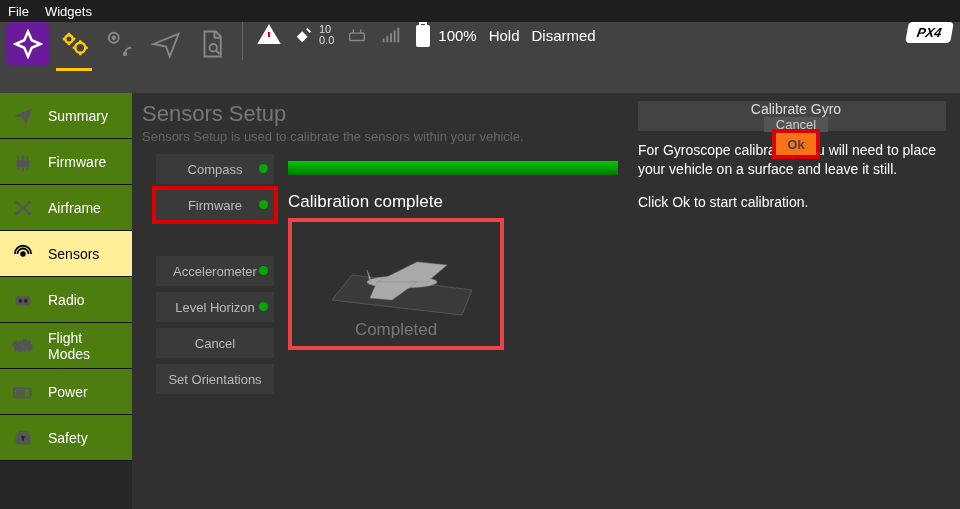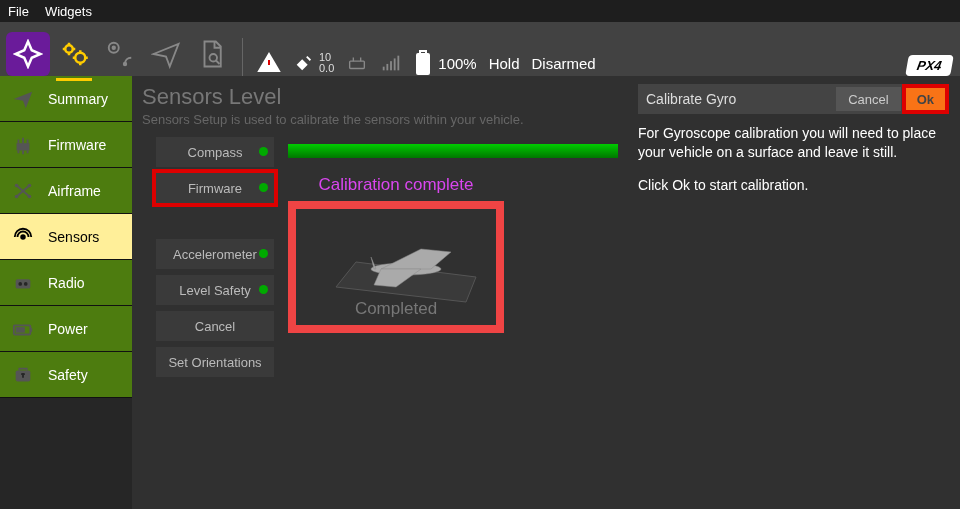--- a/index.html
+++ b/index.html
@@ -1,19 +1,19 @@
 <!DOCTYPE html>
 <html><head>
 <meta charset="utf-8">
 <style>
   * { box-sizing: border-box; margin: 0; padding: 0; font-family: Arial, sans-serif; }
   body { background: #1e1e1e; width: 960px; height: 509px; overflow: hidden; color: #ccc; font-size: 14px; }
   .menubar { height: 22px; background: #1e1e1e; display: flex; align-items: center; padding: 0 8px; gap: 16px; color: #fff; font-size: 13px; }
   .menubar span { cursor: pointer; }
-  .toolbar { height: 54px; background: #424242; display: flex; align-items: flex-end; padding: 0 4px; gap: 2px; position: relative; }
+  .toolbar { height: 71px; background: #424242; display: flex; align-items: flex-start; padding: 0 4px; gap: 2px; position: relative; }
   .tool-icon { width: 44px; height: 44px; display: flex; align-items: center; justify-content: center; color: #888; border-radius: 4px; }
   .tool-icon.app { background: #6a1b9a; color: #fff; border-radius: 6px; margin-left:2px;}
   .tool-icon svg { width: 30px; height: 30px; }
   .tool-divider { width: 1px; height: 38px; background: #666; margin: 0 6px; }
   .telemetry { display: flex; align-items: center; gap: 12px; color: #fff; font-size: 15px; margin-left: 6px; }
   .telemetry .small { font-size: 11px; line-height: 11px; color:#ddd;}
   .px4 { position: absolute; right: 8px; background: #fff; color: #000; padding: 3px 10px; border-radius: 4px; font-weight: bold; font-style: italic; font-size: 13px; transform: skewX(-10deg);}
   .tool-icon.active { position: relative; }
   .tool-icon.active svg { color: #fc0; }
   .tool-icon.active::after { content:''; position:absolute; bottom:-5px; left:4px; right:4px; height:3px; background:#fc0; }
@@ -27,25 +27,25 @@
   .content { flex: 1; background: #303030; padding: 8px 10px; display: flex; gap: 0; position:relative;}
   .left-col { flex: 1; }
   .page-title { color: #777; font-size: 22px; margin-bottom: 2px; }
   .page-sub { color: #666; font-size: 13px; margin-bottom: 10px; }
   .sensor-row { display: flex; align-items: flex-start; margin-bottom: 6px; }
   .sensor-btn { width: 118px; height: 30px; background: #3a3a3a; display: flex; align-items: center; justify-content: center; position: relative; color: #bbb; font-size: 13px; cursor:pointer; margin-left:14px;}
   .sensor-btn .dot { width: 9px; height: 9px; background: #0a0; border-radius: 50%; position: absolute; right: 6px; top: 10px; }
   .highlight-red { outline: 4px solid #d00; outline-offset: 0; }
   .prog-bar { height: 14px; background: linear-gradient(#0c0,#070); flex: 1; max-width: 330px; margin: 7px 0 0 14px; }
   .calib-panel { margin-left: 14px; }
-  .calib-label { color: #d946ef; font-size: 17px; margin: 2px 0 6px; text-align: center; }
-  .calib-box { width: 216px; height: 132px; border: 8px solid #ef4444; display: flex; flex-direction: column; align-items: center; justify-content: flex-end; padding-bottom: 6px; position:relative;}
+  .calib-label { color: #ffffff; font-size: 17px; margin: 2px 0 6px; }
+  .calib-box { width: 216px; height: 132px; border: 4px solid #ef4444; display: flex; flex-direction: column; align-items: center; justify-content: flex-end; padding-bottom: 6px; position:relative;}
   .calib-box .completed { color: #777; font-size: 17px; }
   .right-panel { width: 320px; background: #303030; padding: 0 4px 0 8px; }
-  .dlg-head { background: #444; height: 30px; display: flex; align-items: center; padding-left: 8px; margin-bottom: 10px; position:relative;}
+  .dlg-head { background: #444; height: 30px; display: flex; align-items: center; padding-left: 8px; margin-bottom: 10px; position:relative;flex-direction:column;}
   .dlg-head-title { color: #ddd; font-size: 14px; flex:1;}
   .dlg-btn { height: 24px; padding: 0 12px; display:inline-flex; align-items:center; background:#555; color:#ccc; font-size:13px; cursor:pointer;}
   .dlg-btn.ok { background: #f97316; color: #444; font-weight: 700;}
   .ok-wrap { outline: 4px solid #d00; outline-offset: -1px;}
   .dlg-text { color: #fff; font-size: 14px; line-height: 1.35; margin-bottom: 14px;}
   .content-split { display:flex; width:100%; height:100%; }
   .mini-plane { position:absolute; top:18px; left:30px; width:160px; height:80px;}
 </style>
 </head>
 <body>
@@ -164,20 +164,30 @@
     </div>
     <div class="side-item">
       <svg viewBox="0 0 24 24" fill="currentColor">
           <rect x="4" y="8" width="16" height="10" rx="2"></rect>
           <circle cx="9" cy="13" r="2" fill="#262626"></circle>
           <circle cx="15" cy="13" r="2" fill="#262626"></circle>
         </svg>
       <span>Radio</span>
     </div>
     <div class="side-item">
+      <svg viewBox="0 0 24 24" fill="none" stroke="currentColor" stroke-width="3">
+          <path d="M4 6v12M9 6v12M14 6v12M19 6v12"></path>
+          <circle cx="4" cy="10" r="2" fill="currentColor"></circle>
+          <circle cx="9" cy="15" r="2" fill="currentColor"></circle>
+          <circle cx="14" cy="8" r="2" fill="currentColor"></circle>
+          <circle cx="19" cy="13" r="2" fill="currentColor"></circle>
+        </svg>
+      <span>Flight Modes</span>
+    </div>
+    <div class="side-item">
       <svg viewBox="0 0 24 24" fill="currentColor">
           <rect x="2" y="8" width="18" height="10" rx="1" fill="none" stroke="currentColor" stroke-width="2"></rect>
           <rect x="20" y="11" width="2" height="4"></rect>
           <rect x="4" y="10" width="10" height="6"></rect>
         </svg>
       <span>Power</span>
     </div>
     <div class="side-item">
       <svg viewBox="0 0 24 24" fill="currentColor">
           <rect x="4" y="7" width="16" height="12" rx="2"></rect>
@@ -185,21 +195,21 @@
           <rect x="11" y="10" width="2" height="5" fill="#262626"></rect>
           <path d="M8 7V5h8v2" stroke="currentColor" stroke-width="2" fill="none"></path>
         </svg>
       <span>Safety</span>
     </div>
   </div>
 
   <div class="content">
     <div class="content-split">
     <div class="left-col">
-      <div class="page-title">Sensors Level</div>
+      <div class="page-title">Sensors Setup</div>
       <div class="page-sub">Sensors Setup is used to calibrate the sensors within your vehicle.</div>
 
       <div class="sensor-row">
         <div class="sensor-btn">
           <span>Compass</span>
               <span class="dot"></span>
         </div>
         <div class="prog-bar"></div>
       </div>
 
@@ -226,21 +236,21 @@
       </div>
 
       <div class="sensor-row" style="margin-top:-100px;">
         <div class="sensor-btn">
           <span>Accelerometer</span>
               <span class="dot"></span>
         </div>
       </div>
       <div class="sensor-row">
         <div class="sensor-btn">
-          <span>Level Safety</span>
+          <span>Level Horizon</span>
               <span class="dot"></span>
         </div>
       </div>
       <div class="sensor-row">
         <div class="sensor-btn">
           <span>Cancel</span>
         </div>
       </div>
       <div class="sensor-row">
         <div class="sensor-btn">

